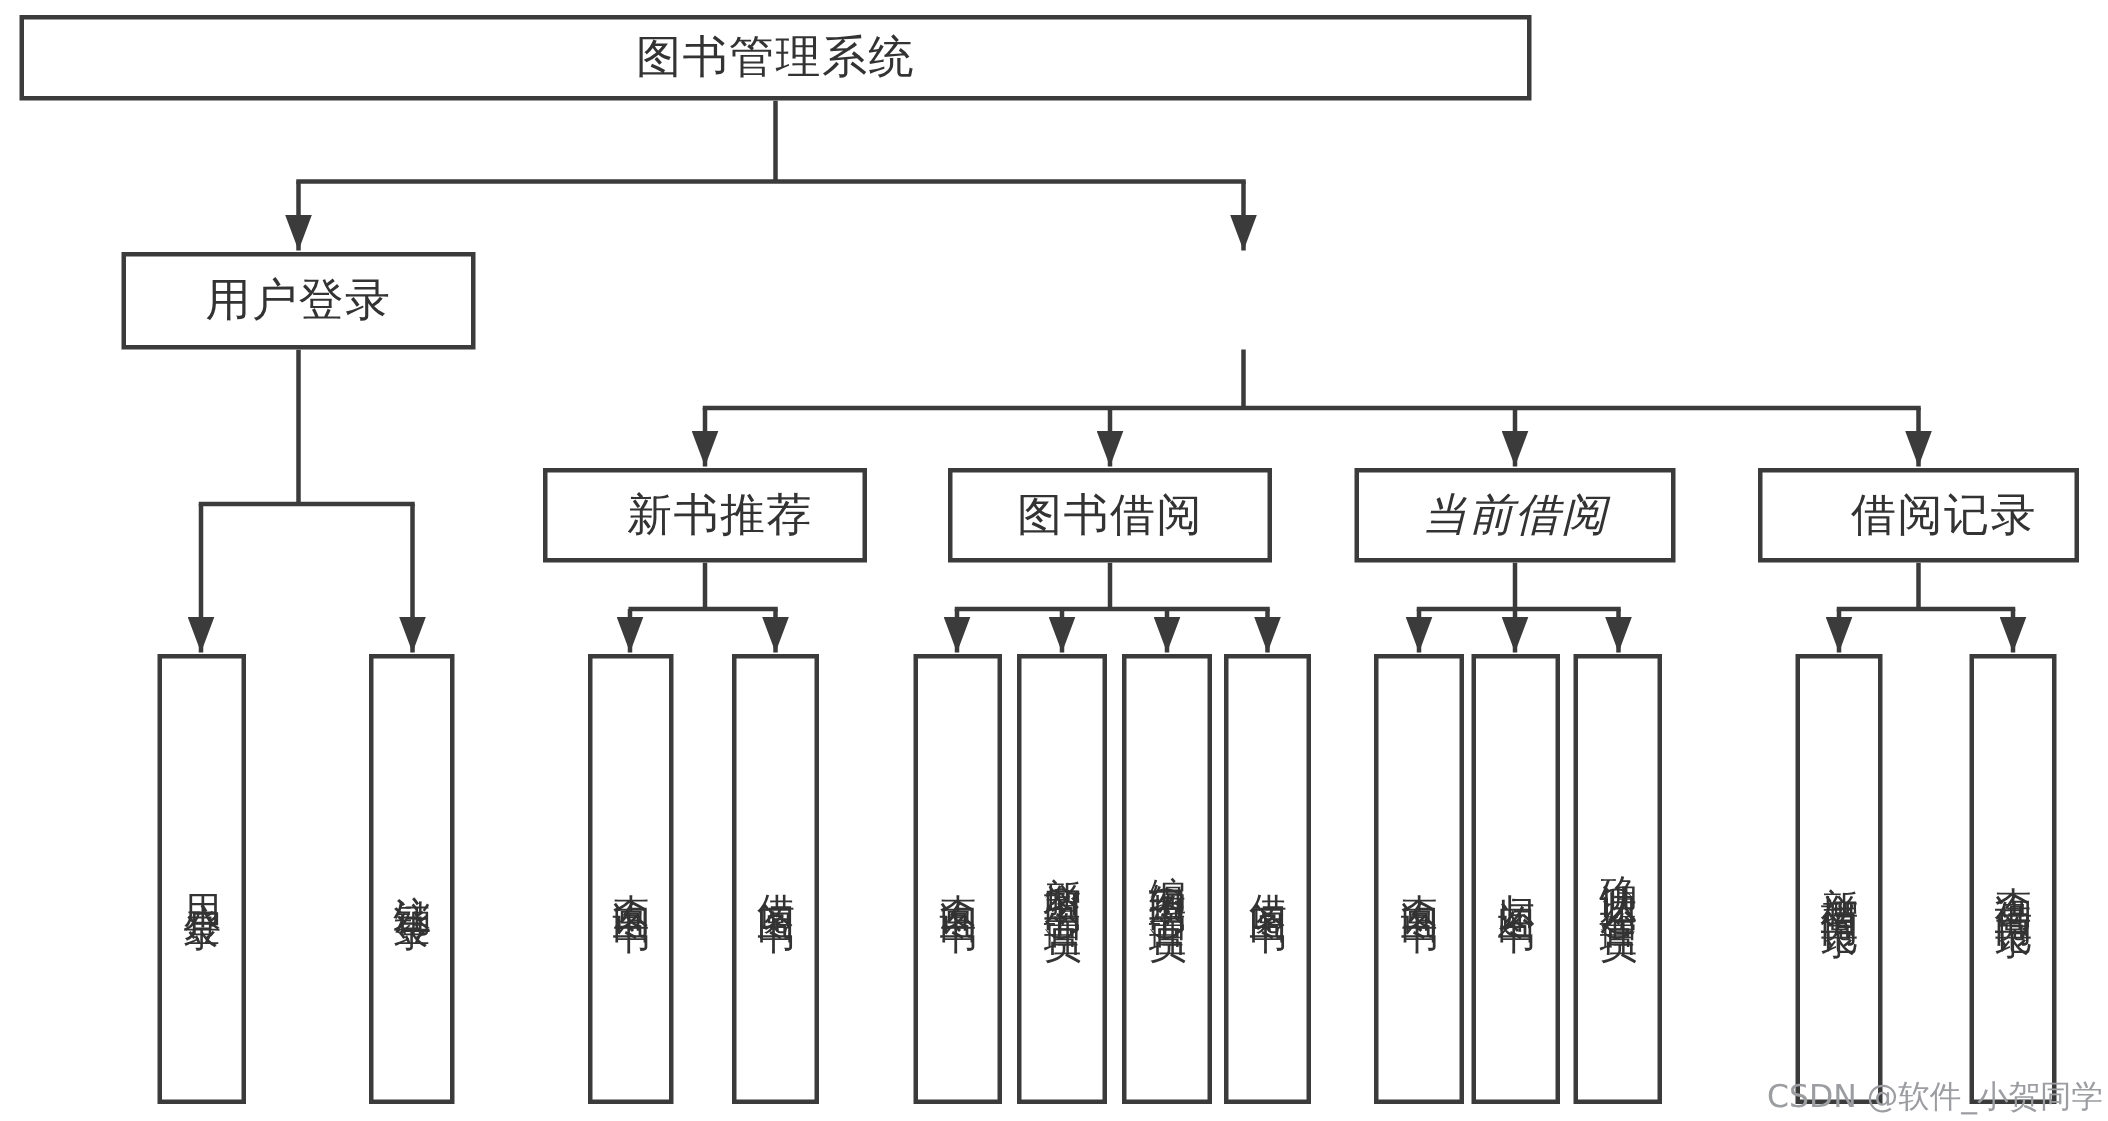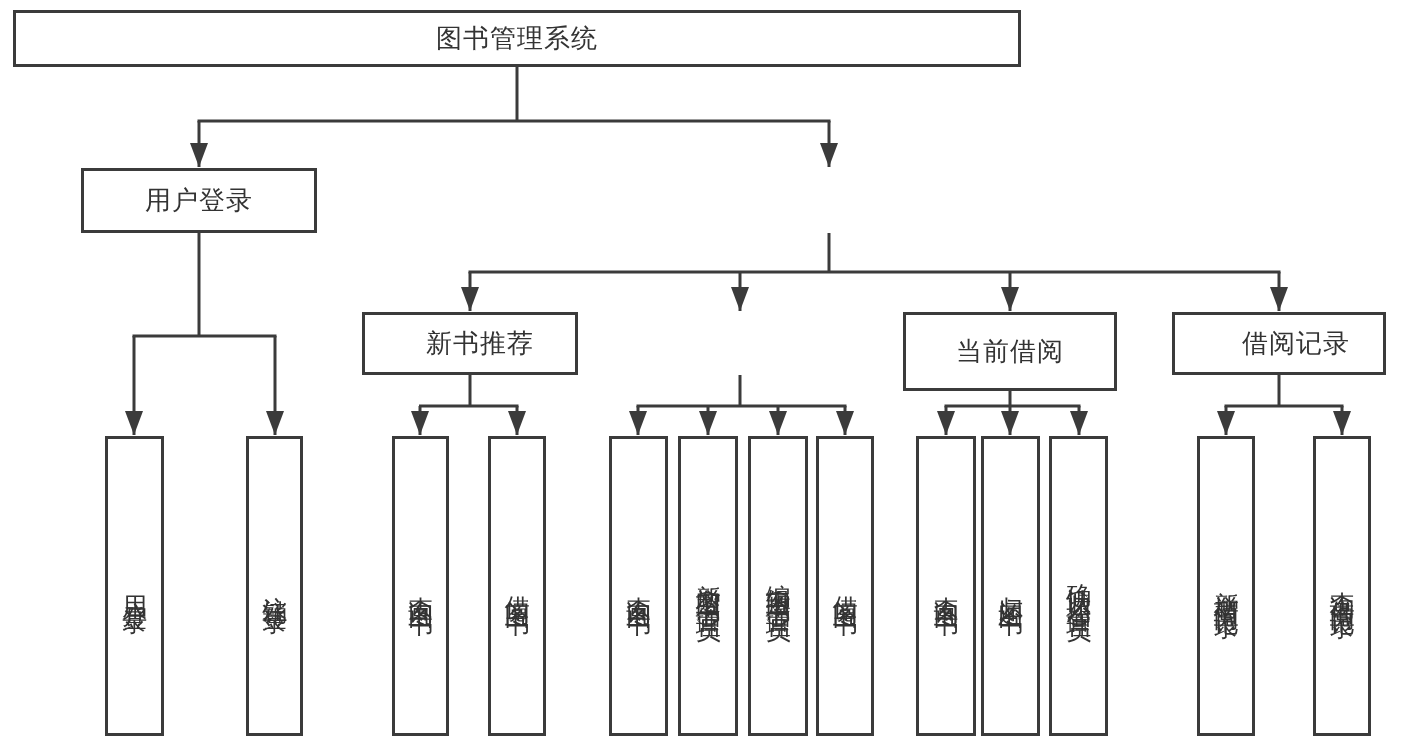--- a/index.html
+++ b/index.html
@@ -23,21 +23,21 @@
     box-sizing: border-box;
     border: 3px solid #3b3b3b;
     background: #ffffff;
     display: flex;
     align-items: center;
     justify-content: center;
     color: #333333;
     text-align: center;
     z-index: 2;
   }
-  .h-node { font-size: 26px; letter-spacing: 1px; }
+  .h-node { font-size: 30px; letter-spacing: 1px; }
   .v-node {
     font-size: 25px;
     writing-mode: vertical-rl;
     text-orientation: mixed;
     letter-spacing: 5px;
     line-height: 1.1;
   }
   .watermark {
     position: absolute;
     right: 3px;
@@ -115,35 +115,37 @@
         <path d="M1342 406 V435" marker-end="url(#arr)"></path>
       </g>
     </g>
   </svg>
 
   <div class="node h-node" style="left:13px; top:10px; width:1008px; height:57px;">图书管理系统</div>
 
   <div class="node h-node" style="left:81px; top:168px; width:236px; height:65px;">用户登录</div>
 
   <div class="node h-node" style="left:362px; top:312px; width:216px; height:63px;padding-left:20px;">新书推荐</div>
-  <div class="node h-node" style="left:903px; top:312px; width:214px; height:79px;">当前借阅</div>
+  <div class="node h-node" style="left:632px; top:312px; width:216px; height:63px;">图书借阅</div>
+  <div class="node h-node" style="left:903px; top:312px; width:214px; height:63px;font-style:italic;">当前借阅</div>
   <div class="node h-node" style="left:1172px; top:312px; width:214px; height:63px;padding-left:34px;">借阅记录</div>
 
   <div class="node v-node" style="left:105px; top:436px; width:59px; height:300px;">用户登录</div>
   <div class="node v-node" style="left:246px; top:436px; width:57px; height:300px;">注销登录</div>
 
   <div class="node v-node" style="left:392px; top:436px; width:57px; height:300px;">查询图书</div>
   <div class="node v-node" style="left:488px; top:436px; width:58px; height:300px;">借阅图书</div>
 
   <div class="node v-node" style="left:609px; top:436px; width:59px; height:300px;">查询图书</div>
   <div class="node v-node" style="left:678px; top:436px; width:60px; height:300px;">新增图书（管理员）</div>
   <div class="node v-node" style="left:748px; top:436px; width:60px; height:300px;">编辑图书（管理员）</div>
   <div class="node v-node" style="left:816px; top:436px; width:58px; height:300px;">借阅图书</div>
 
   <div class="node v-node" style="left:916px; top:436px; width:60px; height:300px;">查询图书</div>
   <div class="node v-node" style="left:981px; top:436px; width:59px; height:300px;">归还图书</div>
   <div class="node v-node" style="left:1049px; top:436px; width:59px; height:300px;">确认归还（管理员）</div>
 
   <div class="node v-node" style="left:1197px; top:436px; width:58px; height:300px;">新增借阅记录</div>
   <div class="node v-node" style="left:1313px; top:436px; width:58px; height:300px;">查询借阅记录</div>
 
+  <div class="watermark">CSDN @软件_小贺同学</div>
 
 </div>
 
 </body></html>

